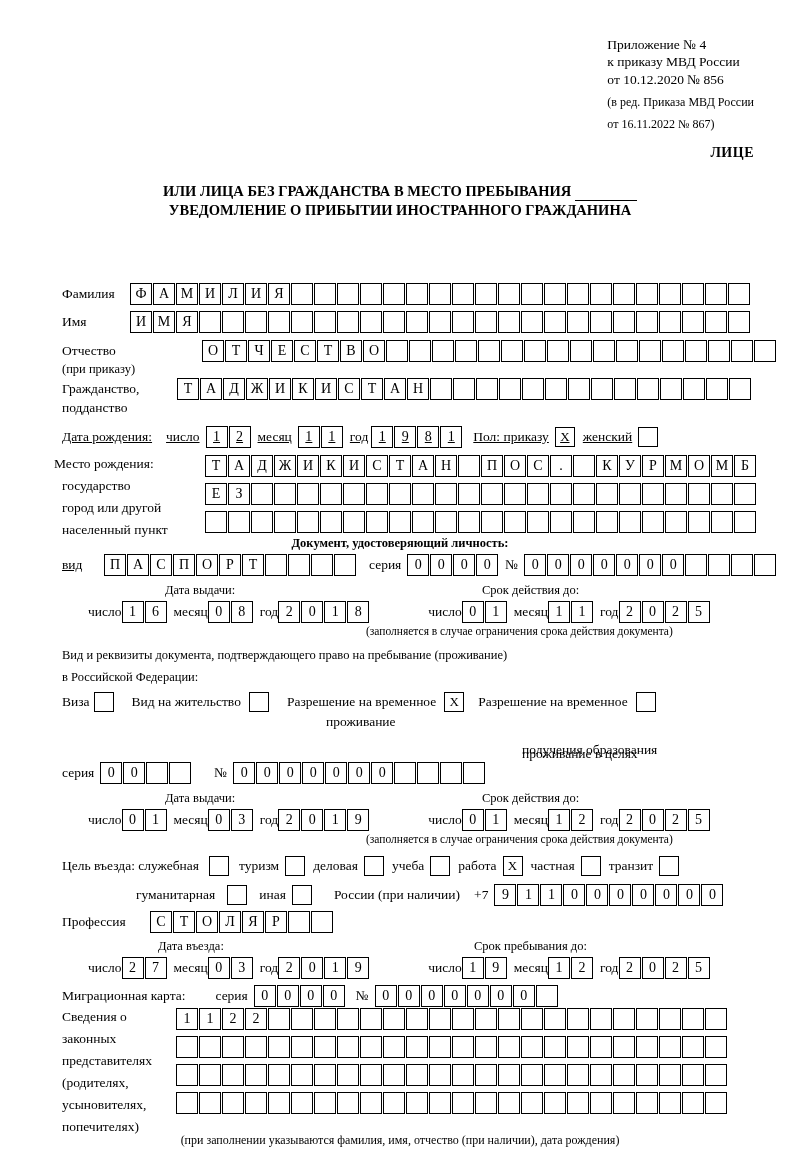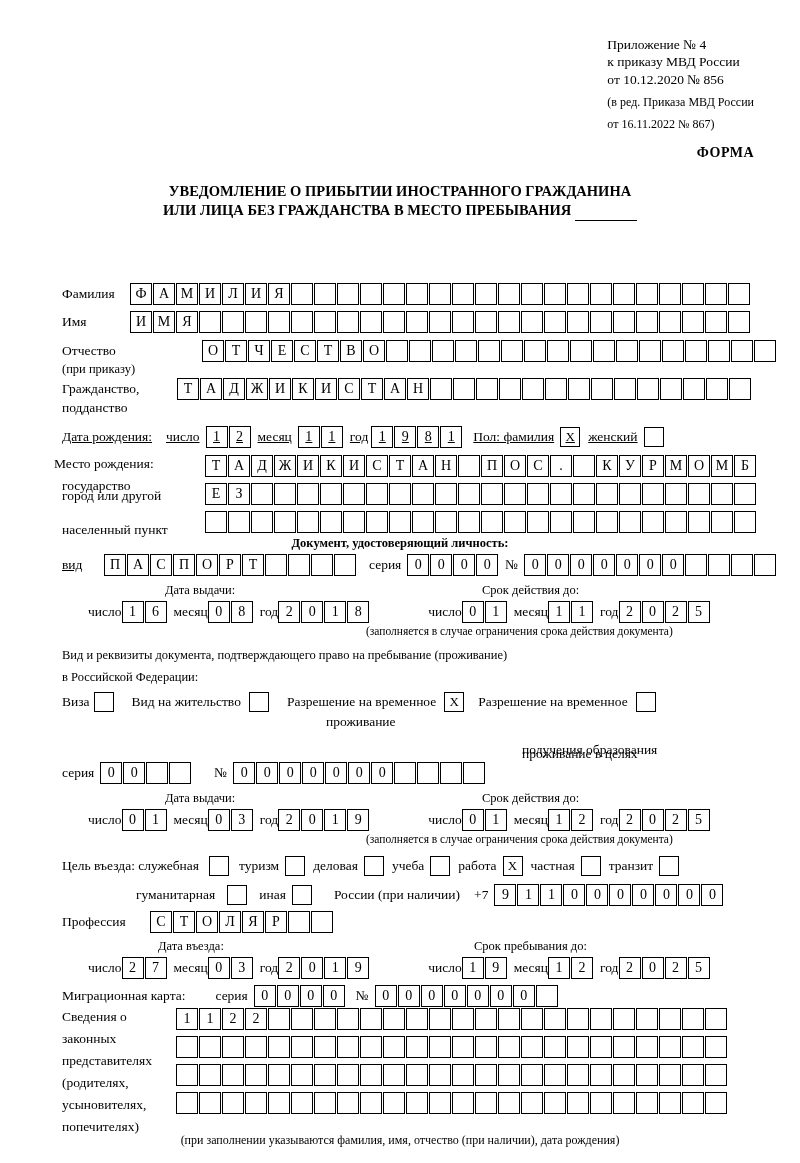--- a/index.html
+++ b/index.html
@@ -26,25 +26,25 @@
 <div class="page">
 
   <div class="hdr">
     <div>Приложение № 4</div>
     <div>к приказу МВД России</div>
     <div>от 10.12.2020 № 856</div>
     <div class="sm">(в ред. Приказа МВД России</div>
     <div class="sm">от 16.11.2022 № 867)</div>
   </div>
 
-  <div class="forma">ФОРМА</div>
+  <div class="forma">ЛИЦЕ</div>
 
   <div class="title">
+    <div><span>ИЛИ ЛИЦА БЕЗ ГРАЖДАНСТВА В МЕСТО ПРЕБЫВАНИЯ</span> <span class="u"></span></div>
     <div>УВЕДОМЛЕНИЕ О ПРИБЫТИИ ИНОСТРАННОГО ГРАЖДАНИНА</div>
-    <div><span>ИЛИ ЛИЦА БЕЗ ГРАЖДАНСТВА В МЕСТО ПРЕБЫВАНИЯ</span> <span class="u"></span></div>
   </div>
 
 
   <div class="row" style="left:62px;top:283px;">
     <span class="lbl" style="width:68px;display:inline-block;">Фамилия</span>
     <span class="cells" id="surname-cells">
         <span class="c">Ф</span>
         <span class="c">А</span>
         <span class="c">М</span>
         <span class="c">И</span>
@@ -190,32 +190,32 @@
     <span class="gap"></span>
       <span class="lbl">год</span>
     <span class="gap" style="width:3px;"></span>
       <span class="cells" id="birth-year">
         <span class="c">1</span>
         <span class="c">9</span>
         <span class="c">8</span>
         <span class="c">1</span>
       </span>
     <span class="gap" style="width:10px;"></span>
-    <span class="lbl">Пол: фамилия</span>
+    <span class="lbl">Пол: приказу</span>
     <span class="gap"></span>
       <span class="box">X</span>
     <span class="gap" style="width:8px;"></span>
     <span class="lbl">женский</span>
     <span class="gap"></span>
       <span class="box"></span>
   </div>
 
   <div style="position:absolute;left:54px;top:456px;font-size:13.5px;">Место рождения:</div>
   <div style="position:absolute;left:62px;top:478px;font-size:13.5px;">государство</div>
-  <div style="position:absolute;left:62px;top:488px;font-size:13.5px;">город или другой</div>
+  <div style="position:absolute;left:62px;top:500px;font-size:13.5px;">город или другой</div>
   <div style="position:absolute;left:62px;top:522px;font-size:13.5px;">населенный пункт</div>
   <div class="cells" style="position:absolute;left:205px;top:455px;" id="bp-row1">
       <span class="c">Т</span>
       <span class="c">А</span>
       <span class="c">Д</span>
       <span class="c">Ж</span>
       <span class="c">И</span>
       <span class="c">К</span>
       <span class="c">И</span>
       <span class="c">С</span>

